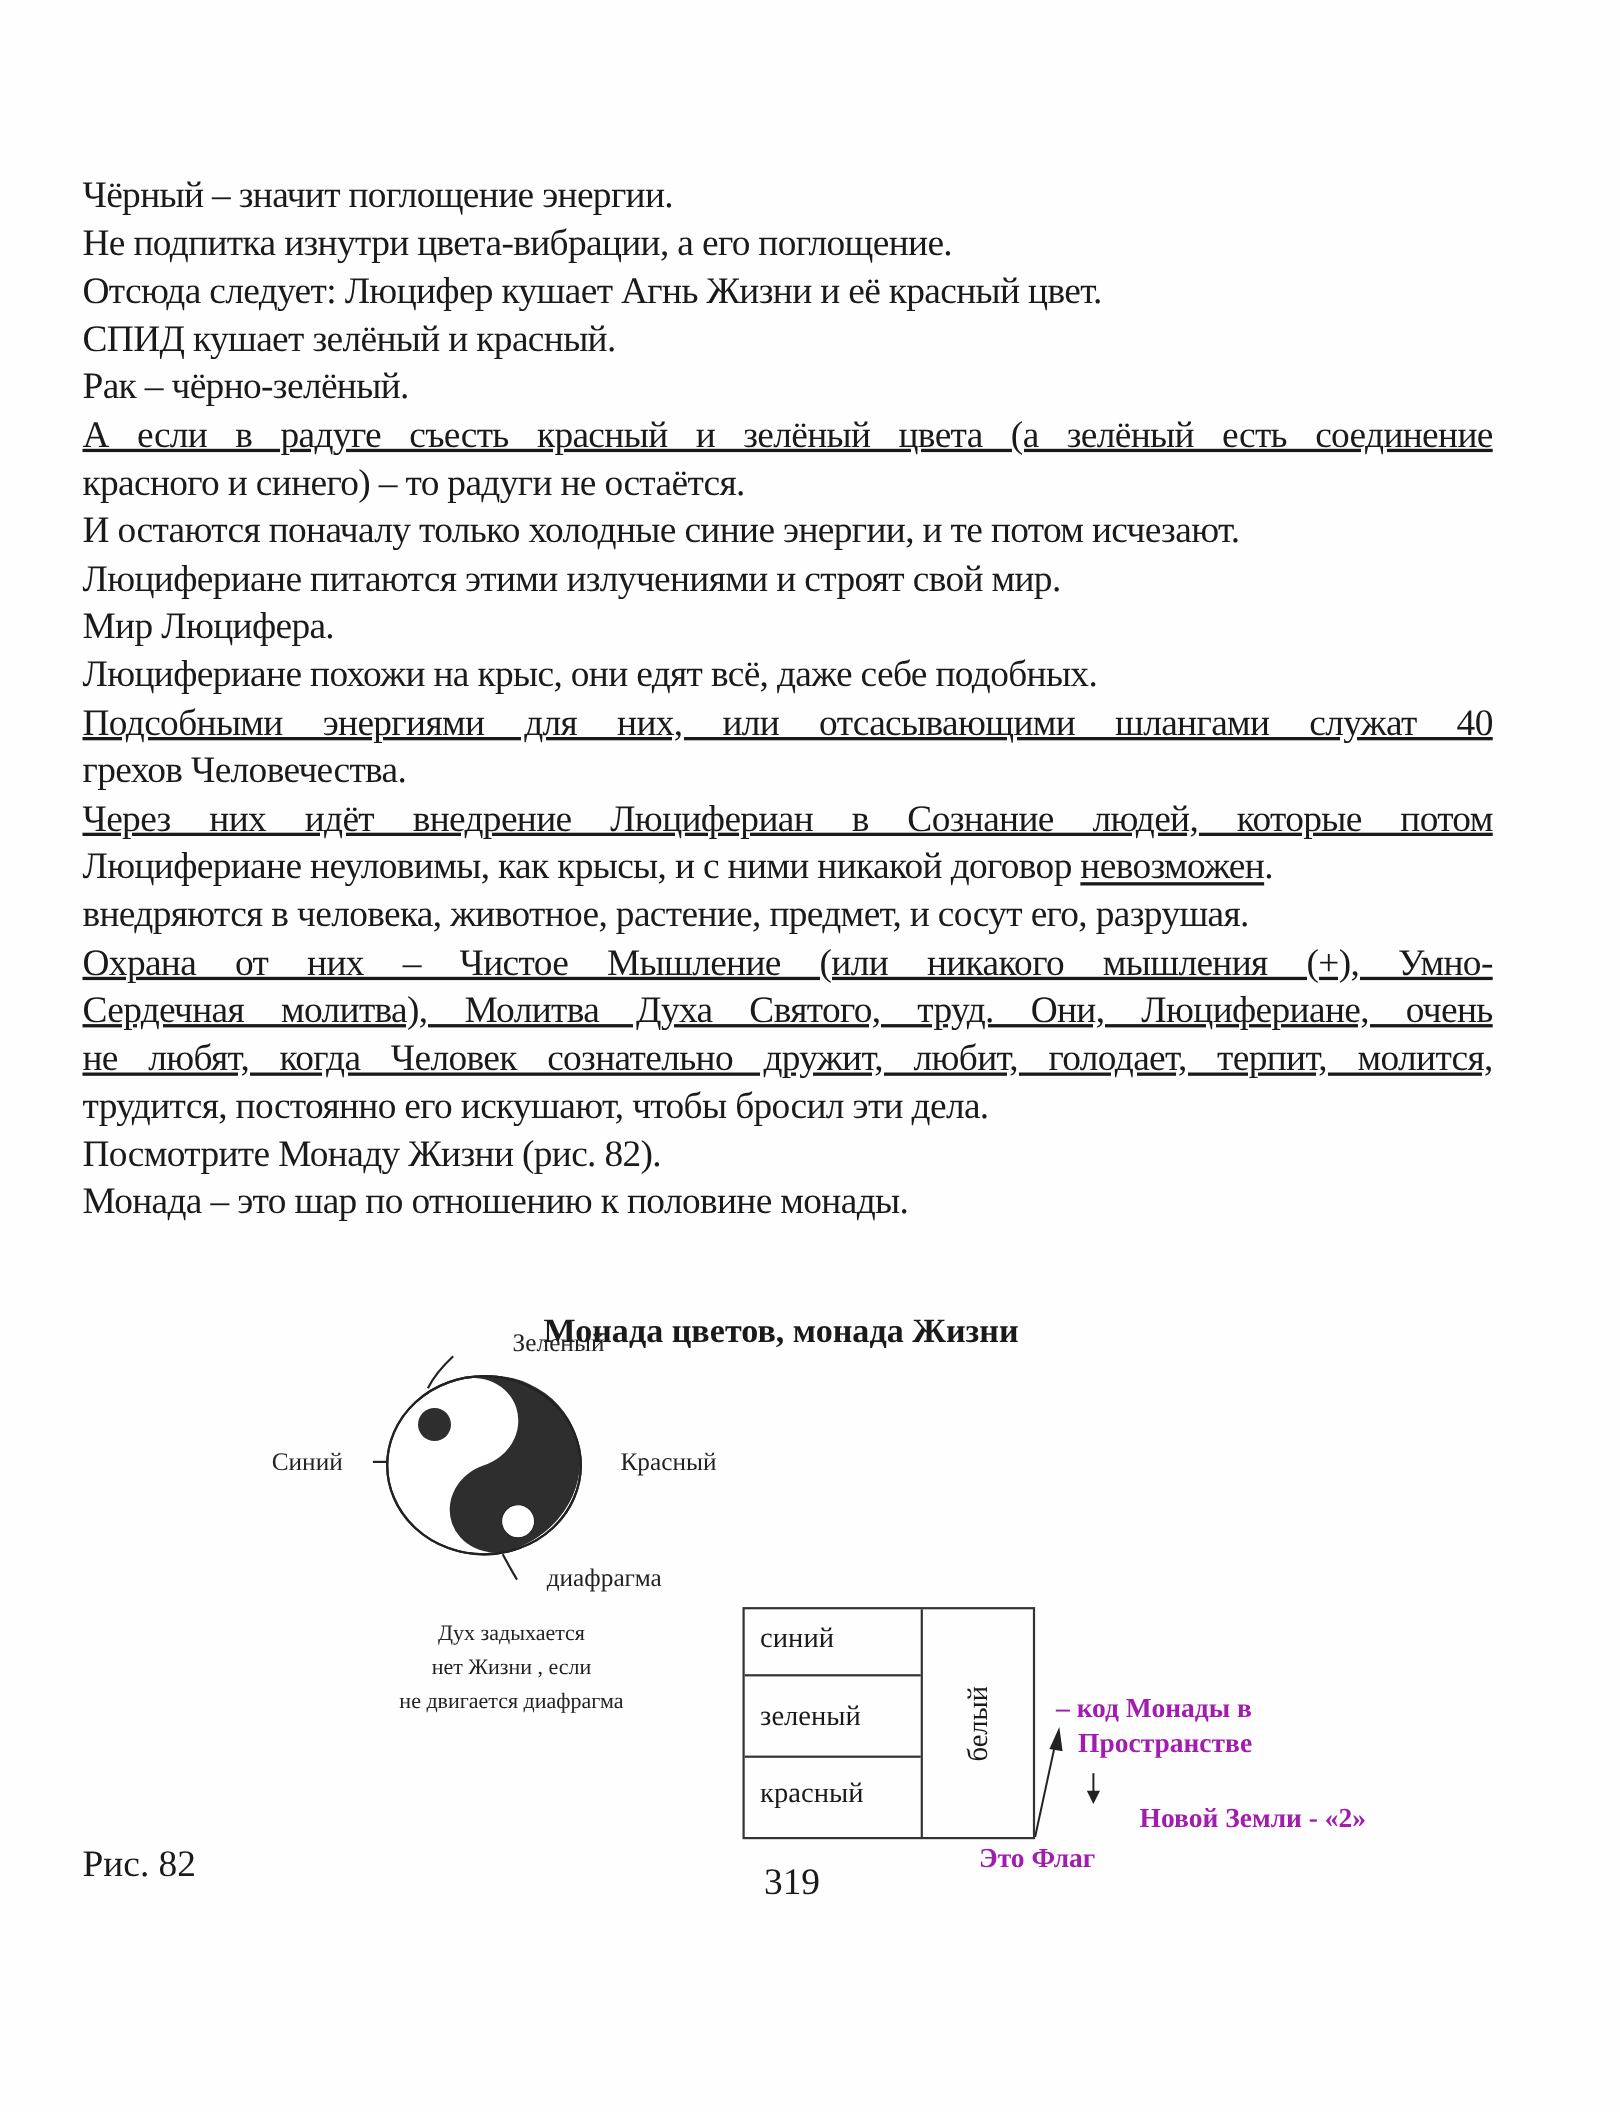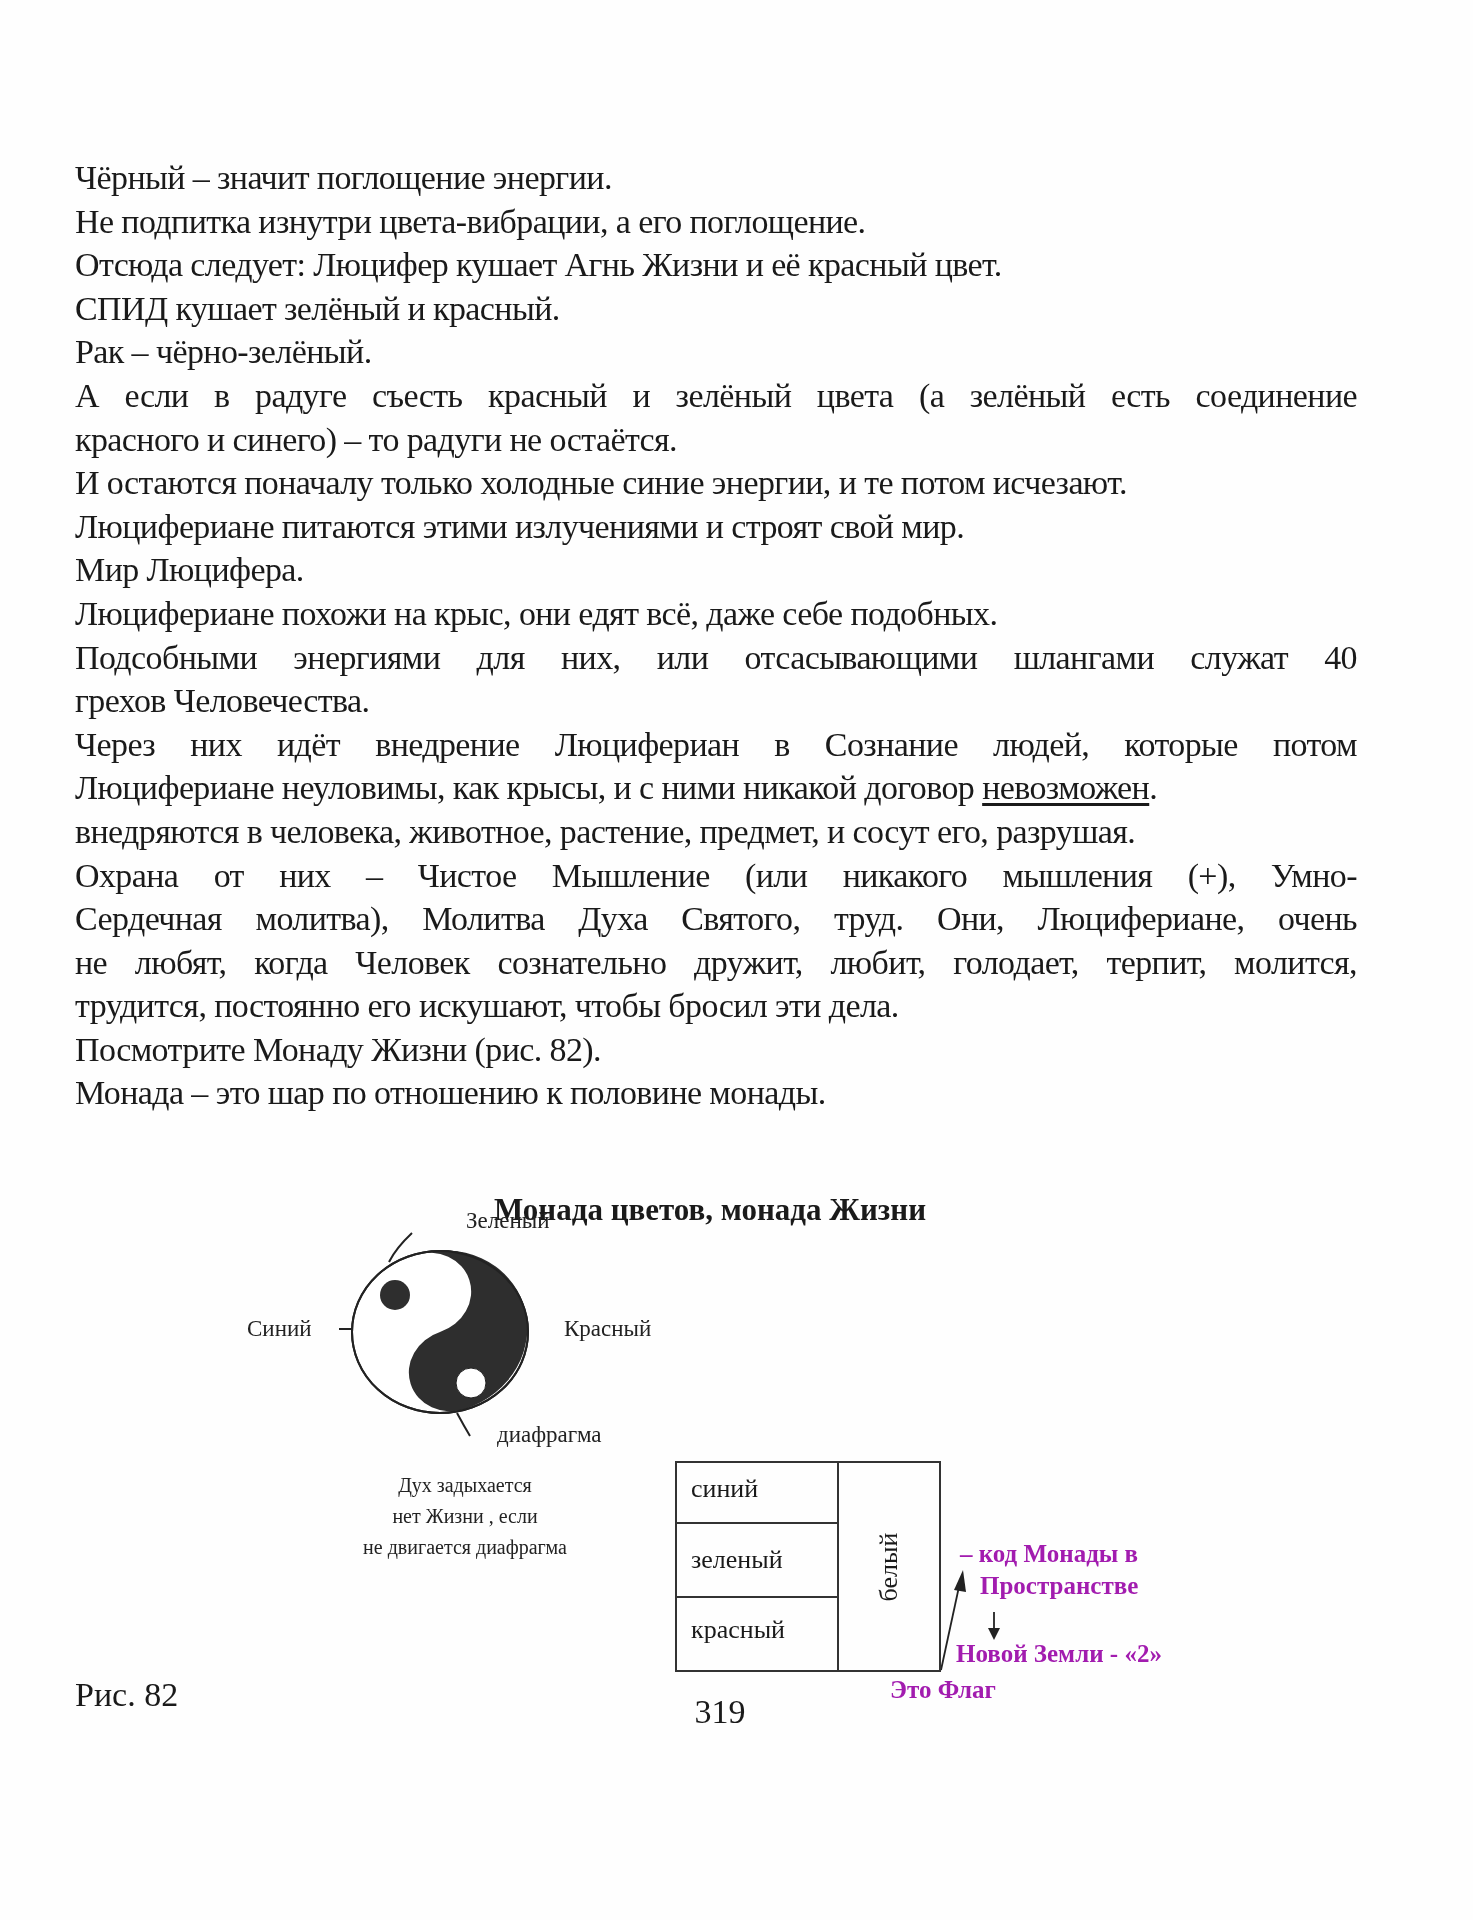--- a/index.html
+++ b/index.html
@@ -1,20 +1,20 @@
 <!DOCTYPE html>
 <html><head>
 <meta charset="utf-8">
 <style>
   html, body { margin:0; padding:0; background:#ffffff; }
   body { width:1473px; height:1920px; position:relative; overflow:hidden; color:#1a1a1a; font-family:"Liberation Serif","DejaVu Serif",serif; }
   .page { position:absolute; left:0; top:0; width:1473px; height:1920px; background:#fefefe; }
   .body-text { position:absolute; left:75px; top:156px; width:1282px; font-size:34px; line-height:43.6px; letter-spacing:-0.6px; }
   .body-text .ln { display:block; white-space:nowrap; }
-  .body-text .ln.just { text-align:justify; text-align-last:justify; white-space:normal; }
+  .body-text .ln.just { text-align:justify; text-align-last:justify; white-space:normal;text-decoration:underline; }
   .u { text-decoration:underline; text-underline-offset:4px; }
   .fig-title { position:absolute; left:400px; top:1192px; width:620px; text-align:center; font-weight:bold; font-size:31px; }
   .lbl { position:absolute; font-size:23px; color:#222; white-space:nowrap; }
   .lbl2 { position:absolute; font-size:25px; color:#a21caf; white-space:nowrap;font-weight:bold; }
   .caption-note { position:absolute; left:315px; top:1470px; width:300px; text-align:center; font-size:20px; line-height:31px; color:#222; }
   .flag { position:absolute; left:675px; top:1461px; width:266px; height:211px; border:2px solid #333; box-sizing:border-box; }
   .flag .col-left { position:absolute; left:0; top:0; width:162px; height:100%; border-right:2px solid #333; box-sizing:border-box; }
   .flag .cell { position:absolute; left:0; width:160px; box-sizing:border-box; font-size:26px; padding-left:14px; }
   .flag .cell.c1 { top:0; height:61px; border-bottom:2px solid #333; line-height:52px; }
   .flag .cell.c2 { top:61px; height:74px; border-bottom:2px solid #333; line-height:72px; }
@@ -93,18 +93,18 @@
     <div class="cell c1">синий</div>
     <div class="cell c2">зеленый</div>
     <div class="cell c3">красный</div>
     <div class="white-cell">
         <span>белый</span>
       </div>
   </div>
 
   <div class="lbl2" style="left:960px; top:1540px;">– код Монады в</div>
   <div class="lbl2" style="left:980px; top:1572px;">Пространстве</div>
-  <div class="lbl2" style="left:956px; top:1640px;">Новой Земли  -  «2»</div>
+  <div class="lbl2" style="left:1036px; top:1640px;">Новой Земли  -  «2»</div>
   <div class="lbl2" style="left:890px; top:1676px;">Это Флаг</div>
 
   <div class="fig-num">Рис. 82</div>
   <div class="page-num">319</div>
 </div>
 
 </body></html>

